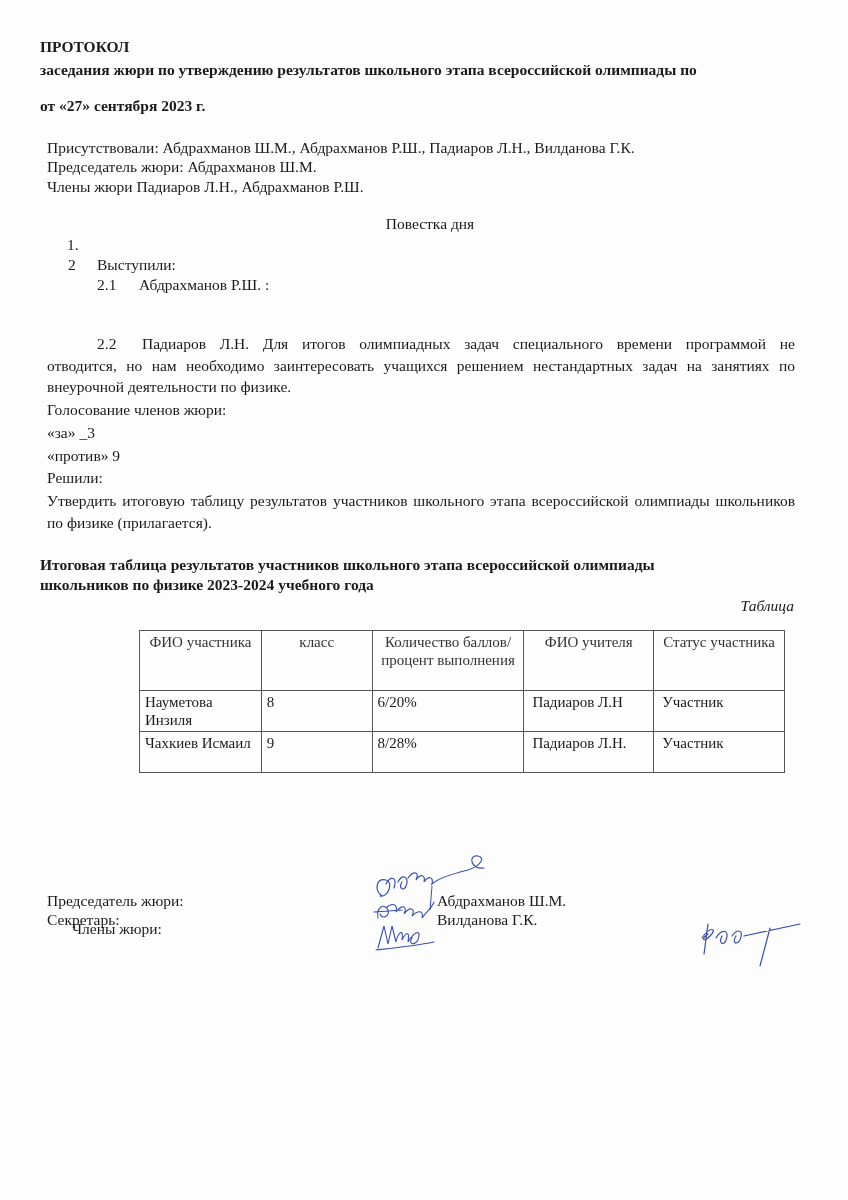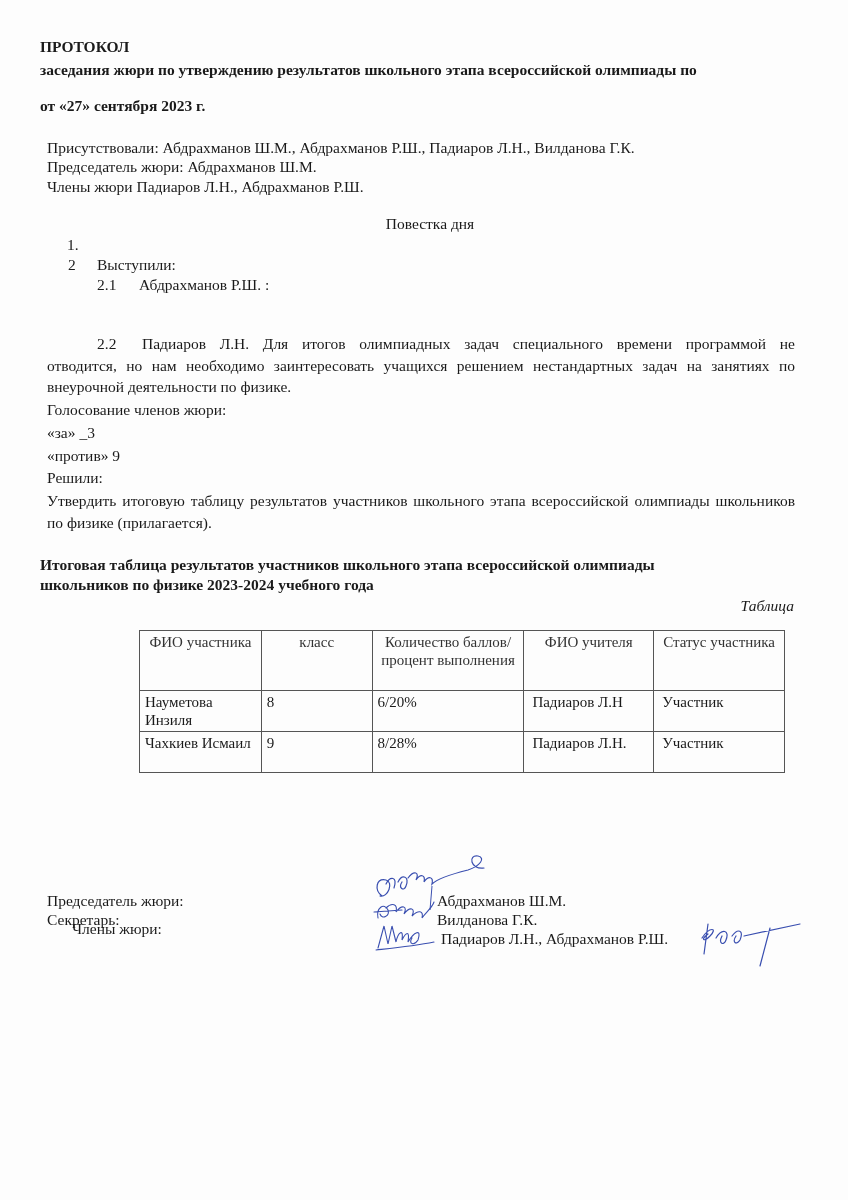--- a/index.html
+++ b/index.html
@@ -107,21 +107,20 @@
     </tbody>
   </table>
 
   <div class="abs t15" style="left:47px; top:892px;">Председатель жюри:</div>
   <div class="abs t15" style="left:437px; top:892px;">Абдрахманов Ш.М.</div>
 
   <div class="abs t15" style="left:47px; top:911px;">Секретарь:</div>
   <div class="abs t15" style="left:437px; top:911px;">Вилданова Г.К.</div>
 
   <div class="abs t15" style="left:47px; top:920px;margin-left:25px;">Члены жюри:</div>
-  <div class="abs t15" style="left:441px; top:930px;">Падиаров Л.Н., Абдрахманов Р.Ш.</div>
 
   <svg class="sig" style="left:368px; top:852px;" width="130" height="60" viewBox="0 0 130 60">
     <path d="M14 44 C6 38 8 26 18 28 C26 30 20 46 12 44 M18 32 C22 24 30 24 26 36 M30 30 C34 22 42 24 38 34 C36 40 30 36 34 30 M40 26 C46 18 52 20 48 28 C52 22 58 22 56 30 C60 24 66 24 64 32 C70 26 84 22 100 18 C112 14 118 6 110 4 C100 2 102 18 116 16" fill="none" stroke="#3a4fb0" stroke-width="1.2" stroke-linecap="round"></path>
     <path d="M64 34 L62 58" fill="none" stroke="#3a4fb0" stroke-width="1"></path>
   </svg>
   <svg class="sig" style="left:372px; top:896px;" width="66" height="30" viewBox="0 0 66 30">
     <path d="M6 22 C4 12 12 6 16 14 C18 20 10 24 8 18 M14 12 C20 6 26 8 24 16 C30 8 36 10 32 18 C38 10 44 12 40 20 C46 14 52 14 50 22 C54 16 60 12 62 6 M2 16 L30 14" fill="none" stroke="#3a4fb0" stroke-width="1.1" stroke-linecap="round"></path>
   </svg>
   <svg class="sig" style="left:374px; top:918px;" width="66" height="34" viewBox="0 0 66 34">
     <path d="M4 30 L10 8 L14 26 L18 8 L22 24 C24 14 30 10 28 22 C32 14 36 12 34 24 C40 14 48 10 44 22 C40 28 34 26 38 20 M2 32 C20 30 40 28 60 24" fill="none" stroke="#3a4fb0" stroke-width="1.1" stroke-linecap="round"></path>

